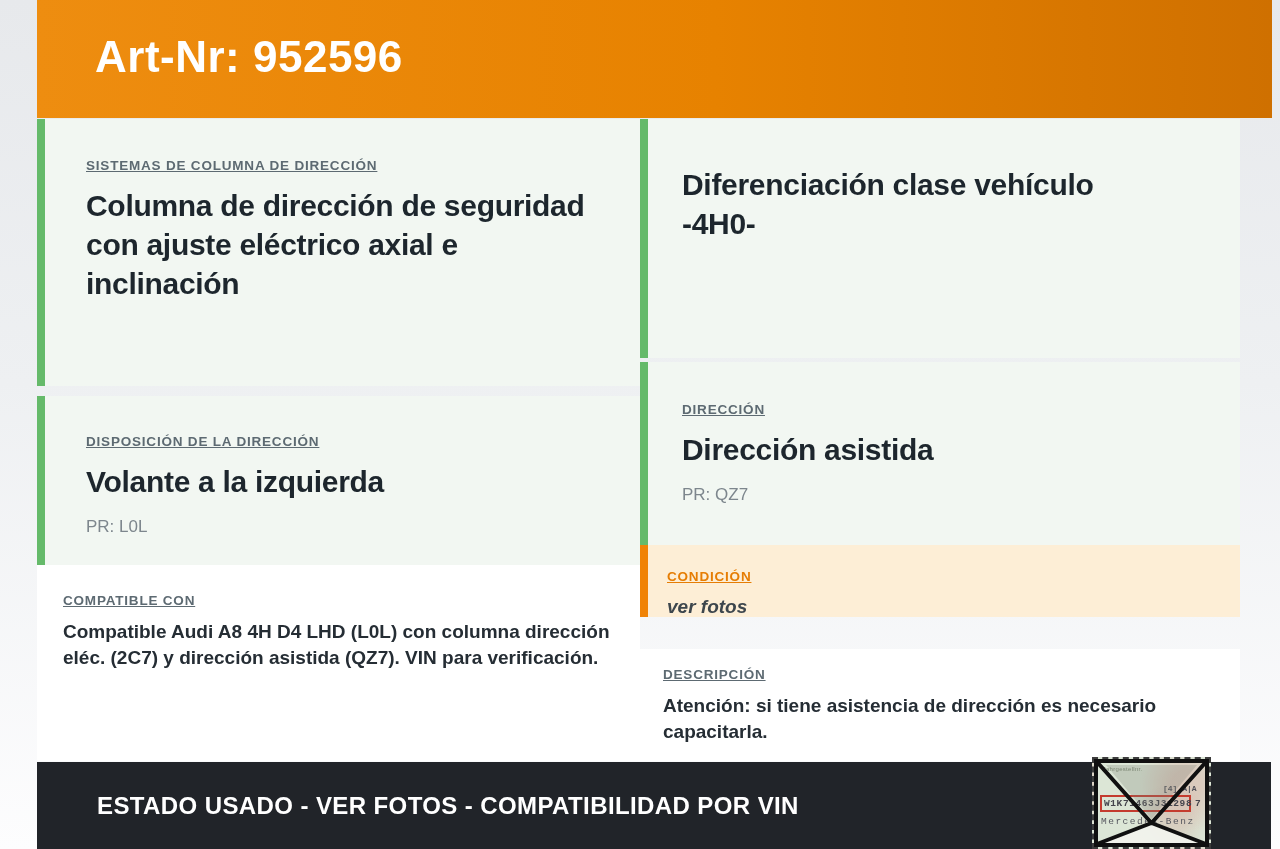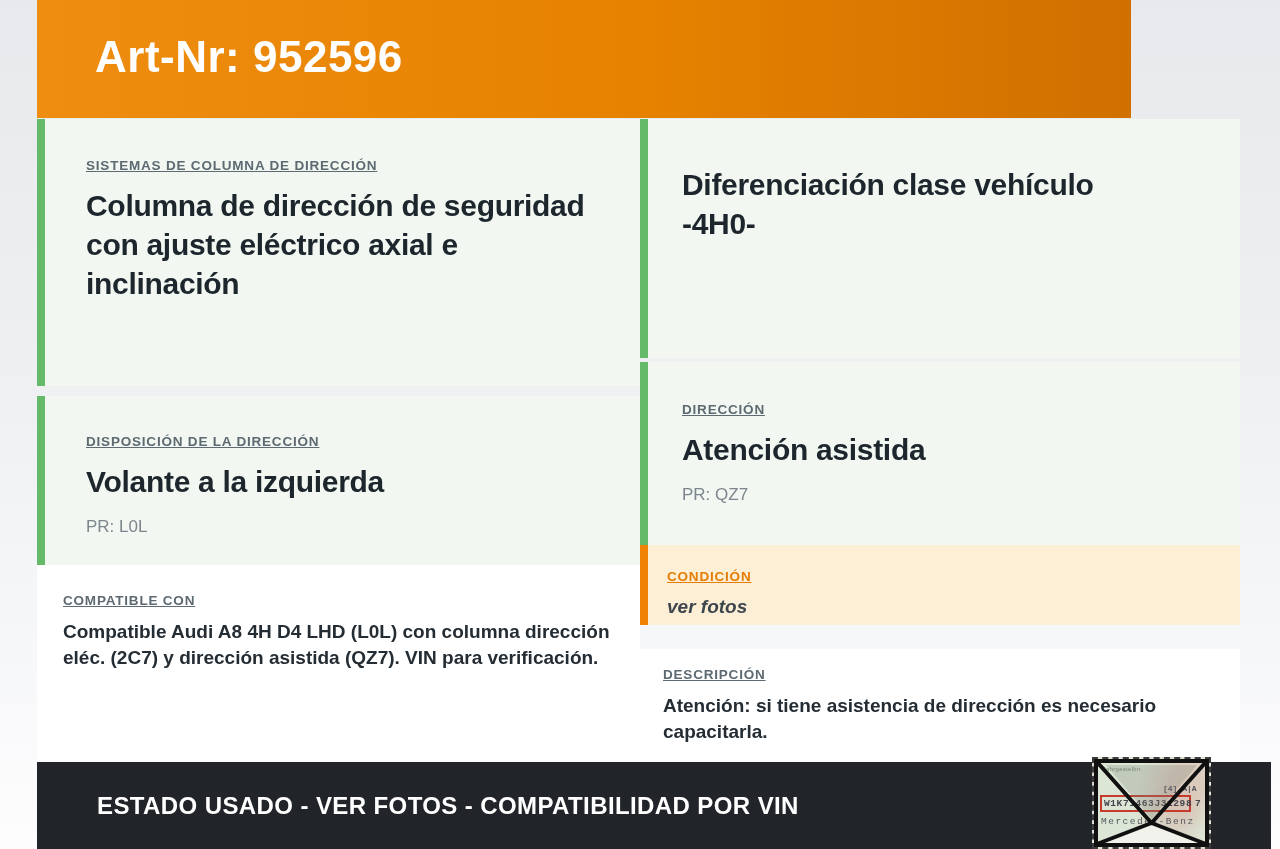--- a/index.html
+++ b/index.html
@@ -3,21 +3,21 @@
 <meta charset="utf-8">
 <style>
   * { margin:0; padding:0; box-sizing:border-box; }
   html,body { width:1280px; height:849px; overflow:hidden; }
   body {
     font-family:"Liberation Sans","DejaVu Sans",sans-serif;
     background:linear-gradient(180deg,#e7e9ec 0%,#eef0f2 45%,#fdfdfe 100%);
     position:relative;
   }
   .page-header {
-    position:absolute; left:37px; top:0; width:1094px; height:118px;
+    position:absolute; left:37px; top:0; width:1235px; height:118px;
     background:linear-gradient(90deg,#ee8d10 0%,#e78200 55%,#cf7000 100%);
     display:flex; align-items:center; padding-left:58px;
   }
   .page-header h1 {
     color:#ffffff; font-size:44px; font-weight:800; letter-spacing:0.5px; margin-top:-4px;
   }
   .card {
     position:absolute; background:#f2f7f2; border-left:8px solid #65ba6a;
     overflow:hidden;
   }
@@ -37,21 +37,21 @@
     font-size:19px; font-weight:700; color:#252d34; line-height:1.38; margin-top:8px;
   }
   .condition-value { font-size:19px; font-weight:700; color:#3d464d; margin-top:9px;font-style:italic; }
 
   
   .c1 { left:37px;  top:119px; width:603px; height:267px; padding:37px 30px 0 41px; }
   .c2 { left:37px;  top:396px; width:603px; height:177px; padding:36px 30px 0 41px; }
   .c3 { left:37px;  top:565px; width:603px; height:196px; padding:26px 30px 0 26px; }
   .c4 { left:640px; top:119px; width:600px; height:239px; padding:36px 30px 0 34px; }
   .c5 { left:640px; top:362px; width:600px; height:183px; padding:38px 30px 0 34px; }
-  .c6 { left:640px; top:545px; width:600px; height:80px;  padding:22px 30px 0 19px; }
+  .c6 { left:640px; top:545px; width:600px; height:72px;  padding:22px 30px 0 19px; }
   .c7 { left:640px; top:649px; width:600px; height:112px; padding:16px 30px 0 23px; }
 
   .c1 .card-title { max-width:500px; }
   .c3 .card-body  { max-width:562px; }
   .c4 .section-label { max-width:505px; }
   .c4 .card-title { max-width:420px; }
   .c7 .card-body  { max-width:545px; }
 
   .footer-banner {
     position:absolute; left:37px; top:762px; width:1234px; height:87px;
@@ -118,21 +118,21 @@
   <div class="section-label">COMPATIBLE CON</div>
   <div class="card-body">Compatible Audi A8 4H D4 LHD (L0L) con columna dirección eléc. (2C7) y dirección asistida (QZ7). VIN para verificación.</div>
 </section>
 
 <section class="card c4">
   <div class="card-title">Diferenciación clase vehículo -4H0-</div>
 </section>
 
 <section class="card c5">
   <div class="section-label">DIRECCIÓN</div>
-  <div class="card-title">Atención asistida</div>
+  <div class="card-title">Dirección asistida</div>
   <div class="pr-code">PR: QZ7</div>
 </section>
 
 <section class="card warn c6">
   <div class="section-label">CONDICIÓN</div>
   <div class="condition-value">ver fotos</div>
 </section>
 
 <section class="card plain c7">
   <div class="section-label">DESCRIPCIÓN</div>

